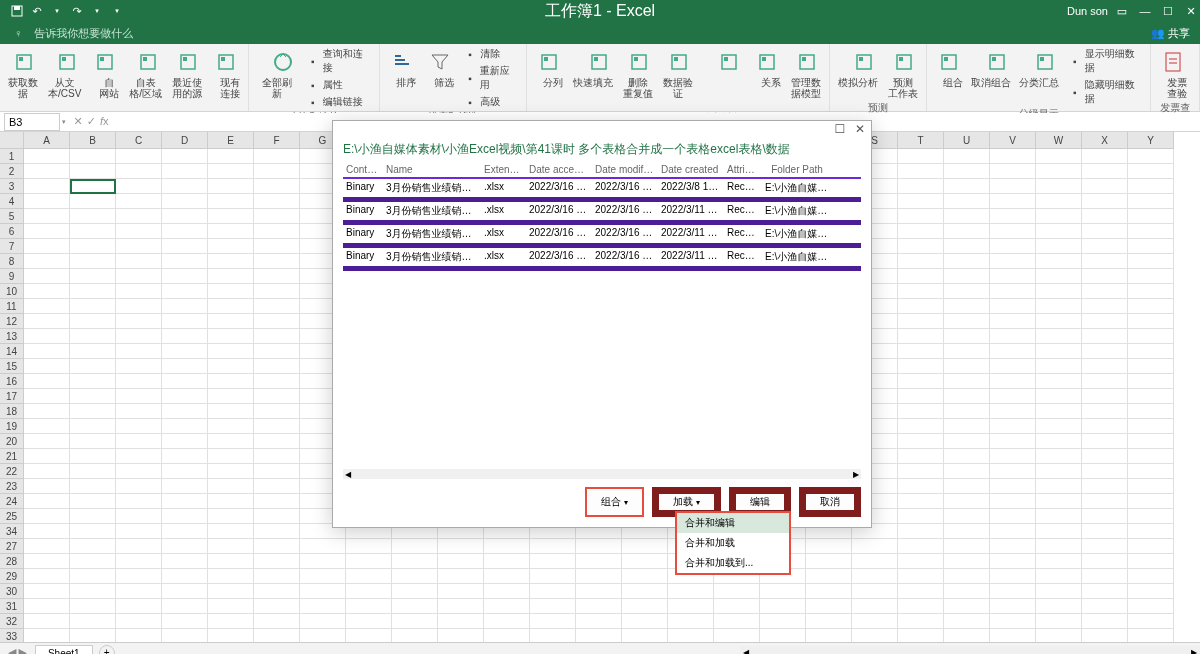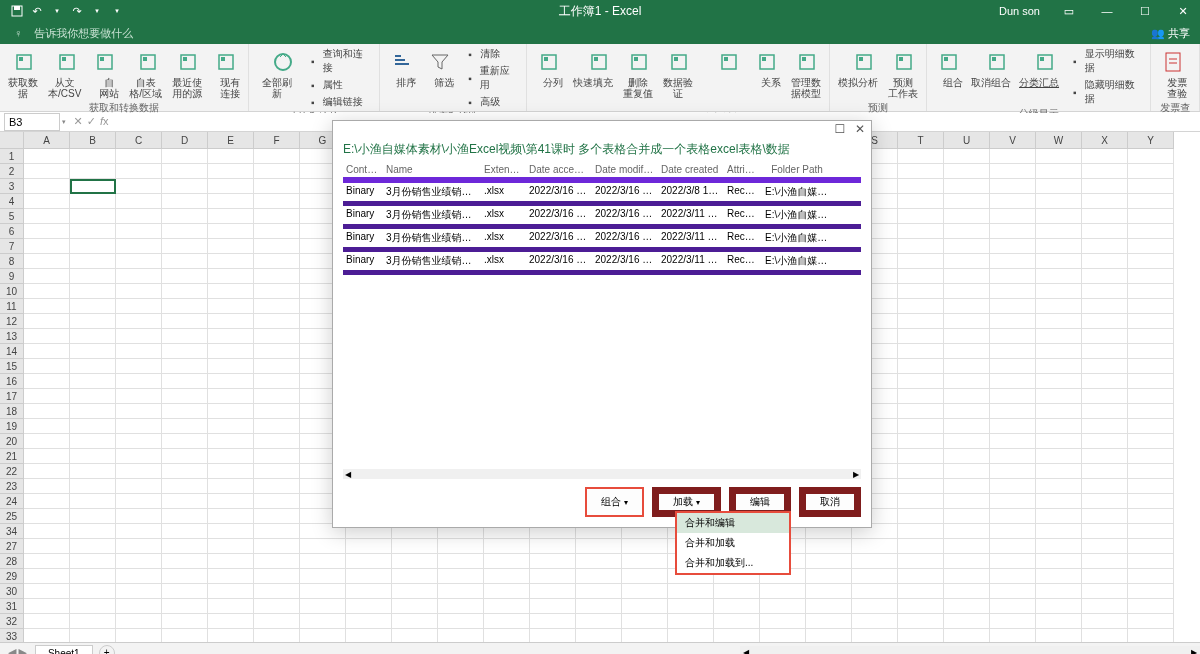--- a/index.html
+++ b/index.html
@@ -2,22 +2,22 @@
 <html><head>
 <meta charset="utf-8">
 <style>
 * { margin: 0; padding: 0; box-sizing: border-box; font-family: "Microsoft YaHei", "Segoe UI", sans-serif; }
 body { background: #fff; font-size: 11px; overflow: hidden; width: 1200px; height: 654px; position: relative; }
 
 
 .titlebar { height: 22px; background: #217346; display: flex; align-items: center; color: #fff; }
 .tb-left { display: flex; align-items: center; gap: 2px; padding-left: 8px; }
 .tb-btn { width: 18px; height: 18px; display: flex; align-items: center; justify-content: center; cursor: pointer; }
-.tb-title { position: absolute; left: 50%; transform: translateX(-50%); font-size: 12px; }
-.tb-right { margin-left: auto; display: flex; align-items: center; gap: 20px; padding-right: 8px; }
+.tb-title { position: absolute; left: 50%; transform: translateX(-50%); font-size: 16px; }
+.tb-right { margin-left: auto; display: flex; align-items: center; gap: 5px; }
 .tb-user { font-size: 11px; }
 
 
 .menubar { height: 22px; background: #217346; display: flex; align-items: center; padding-left: 2px; }
 .menu-tab { padding: 3px 10px; color: #fff; font-size: 11px; cursor: pointer; }
 .menu-tab.active { background: #fff; color: #217346; }
 .tellme { color: #c5e0d0; padding-left: 12px; font-size: 11px; }
 .share-btn { margin-left: auto; color: #fff; padding: 3px 10px; font-size: 11px; cursor: pointer; }
 
 
@@ -46,21 +46,21 @@
 .corner { height: 17px; }
 .cell { border-right: 1px solid #e0e0e0; border-bottom: 1px solid #e0e0e0; height: 15px; background: #fff; }
 .cell.sel { border: 2px solid #217346; }
 
 
 .dialog { position: absolute; left: 332px; top: 120px; width: 540px; height: 408px; background: #fff; border: 1px solid #aaa; box-shadow: 0 4px 20px rgba(0,0,0,0.2); z-index: 100; display: flex; flex-direction: column; }
 .dlg-titlebar { height: 16px; display: flex; justify-content: flex-end; align-items: center; padding: 0 4px; gap: 6px; }
 .dlg-tb-btn { width: 14px; height: 14px; cursor: pointer; font-size: 12px; display: flex; align-items: center; justify-content: center; color: #555; }
 .dlg-path { color: #217346; font-size: 12px; padding: 4px 10px; overflow: hidden; white-space: nowrap; }
 .dlg-table { flex: 1; overflow: hidden; padding: 0 10px; }
-.dlg-thead { display: flex; border-bottom: 6px solid #6d28d9; }
+.dlg-thead { display: flex; border-bottom: 2px solid #6d28d9; }
 .dlg-th, .dlg-td { font-size: 10px; padding: 2px 3px; white-space: nowrap; overflow: hidden; text-overflow: ellipsis; }
 .dlg-th { color: #666; }
 .c-content { width: 40px; }
 .c-name { width: 98px; }
 .c-ext { width: 45px; }
 .c-da { width: 66px; }
 .c-dm { width: 66px; }
 .c-dc { width: 66px; }
 .c-attr { width: 38px; }
 .c-fp { width: 70px; text-align: center; }
@@ -177,21 +177,20 @@
           <div class="ritem-icon-lg">
             <svg width="20" height="20">
               <rect x="3" y="3" width="14" height="14" fill="none" stroke="#4a8" stroke-width="1.5"></rect>
               <rect x="5" y="5" width="4" height="4" fill="#4a8"></rect>
             </svg>
           </div>
           <div class="ritem-label" style="white-space: pre;">现有
 连接</div>
         </div>
       </div>
-    <div class="rgroup-label">获取和转换数据</div>
   </div>
   <div class="rgroup">
     <div class="rgroup-row">
       <div class="ritem">
         <div class="ritem-icon-lg">
             <svg width="22" height="22">
               <circle cx="11" cy="11" r="8" fill="none" stroke="#4a8" stroke-width="2"></circle>
               <path d="M11 3 L14 6 L11 3 L8 6" stroke="#4a8" fill="none"></path>
             </svg>
           </div>
@@ -365,21 +364,21 @@
             </div>
             <div class="ritem-label" style="white-space: pre;">取消组合</div>
           </div>
           <div class="ritem">
             <div class="ritem-icon-lg">
               <svg width="20" height="20">
                 <rect x="3" y="3" width="14" height="14" fill="none" stroke="#4a8" stroke-width="1.5"></rect>
                 <rect x="5" y="5" width="4" height="4" fill="#4a8"></rect>
               </svg>
             </div>
-            <div class="ritem-label" style="white-space: pre; text-decoration: underline;">分类汇总</div>
+            <div class="ritem-label" style="white-space: pre;">分类汇总</div>
           </div>
         </div>
       <div style="display:flex;flex-direction:column;gap:1px" id="rg6s">
           <div class="ritem-sm">
             <span class="ritem-sm-icon">▪</span>
             <span>显示明细数据</span>
           </div>
           <div class="ritem-sm">
             <span class="ritem-sm-icon">▪</span>
             <span>隐藏明细数据</span>

